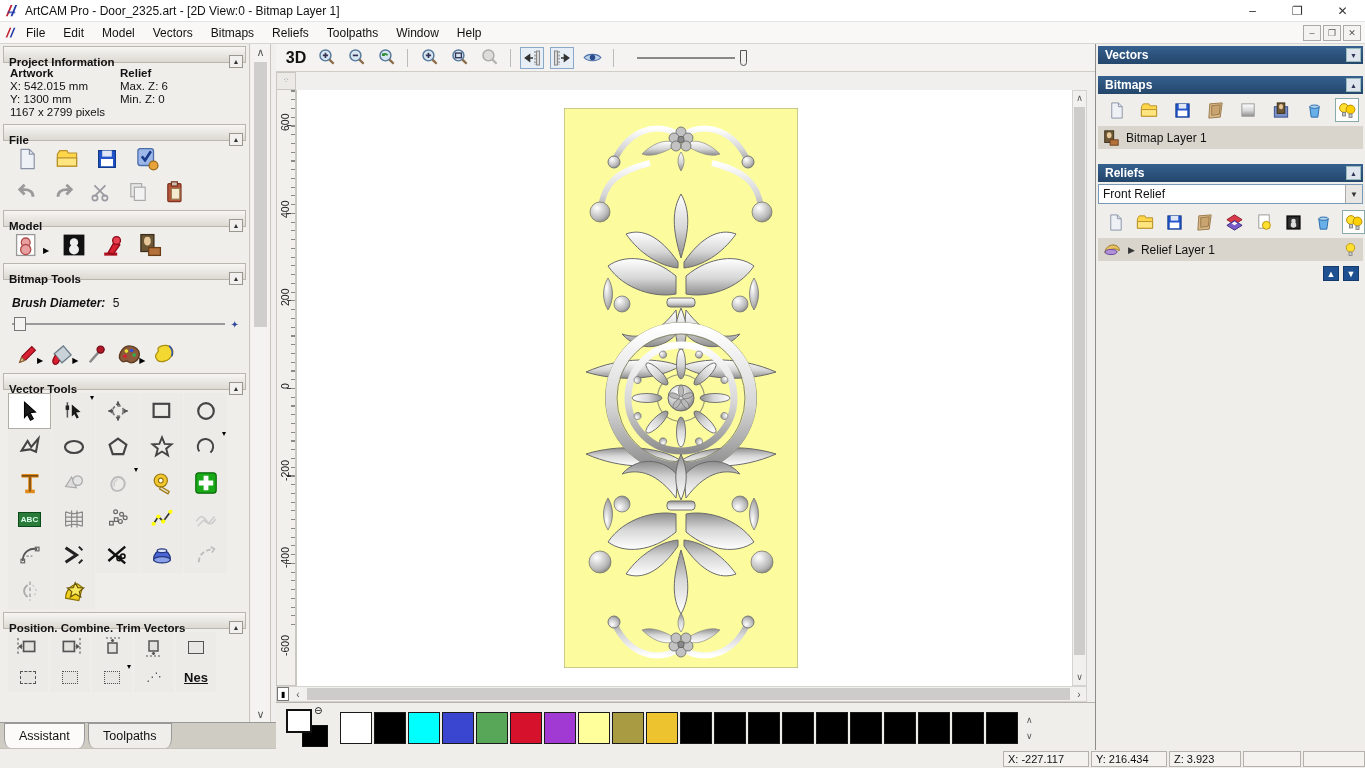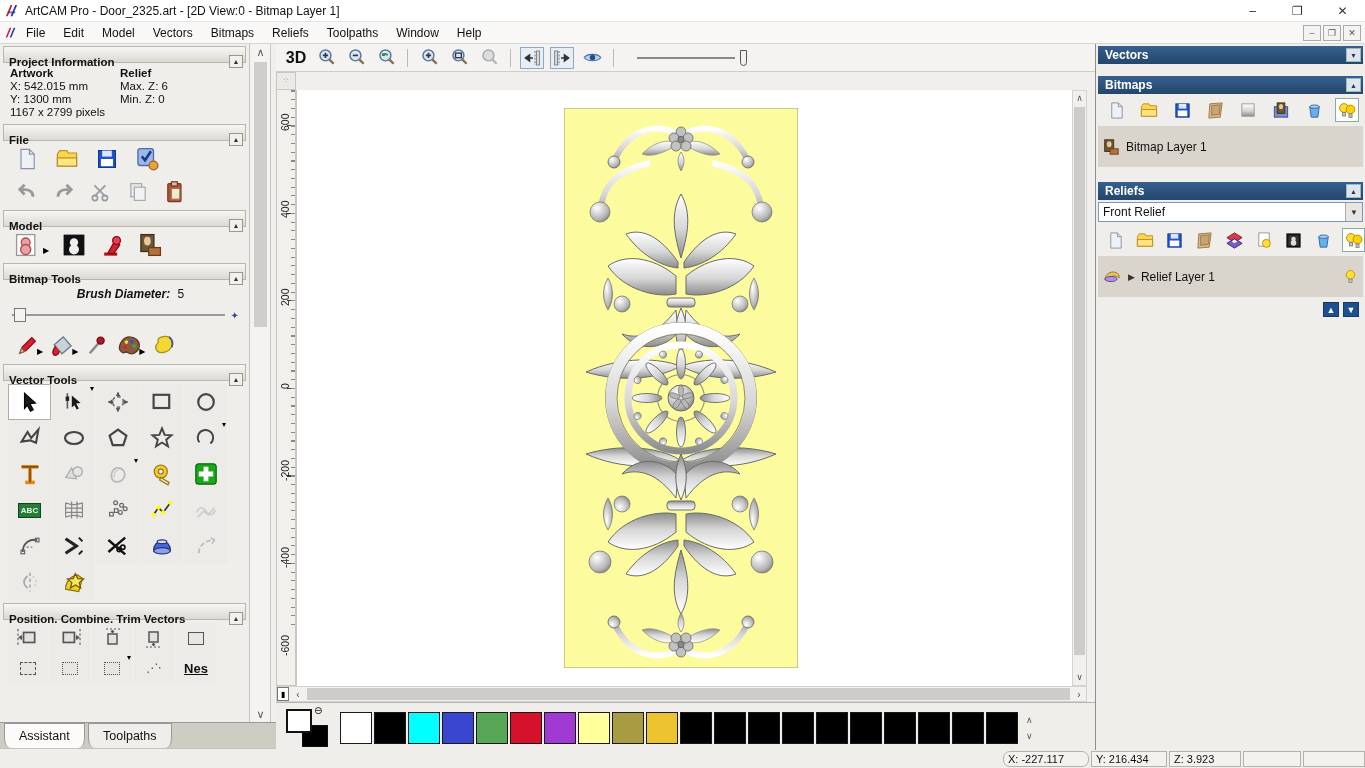--- a/index.html
+++ b/index.html
@@ -19,21 +19,21 @@
   
   #leftpanel{left:0;top:44px;width:250px;height:678px;background:#f0eeeb;border-right:1px solid #c9c6c0;overflow:hidden;}
   .sec-hdr{height:17px;margin:2px 3px 1px 3px;background:linear-gradient(#f7f6f4,#dcd9d2);border:1px solid #b9b6ae;display:flex;align-items:center;padding:14px 2px 0 5px;font-weight:bold;font-size:11.5px;}
   .sec-hdr .sp{flex:1;}
   .rollup{width:14px;height:13px;border:1px solid #9a978f;background:#f1f0ee;font-size:7px;color:#333;display:flex;align-items:center;justify-content:center;line-height:1;}
   .pi-grid{display:grid;grid-template-columns:110px 1fr;padding:3px 10px 4px 10px;font-size:11.5px;row-gap:1px;}
   .pi-grid b{font-size:11.5px;}
   .icon-row{display:flex;align-items:center;gap:14px;padding:5px 0 4px 14px;}
   .tool-ic{width:26px;height:24px;display:flex;align-items:center;justify-content:center;}
   .flyout{font-size:8px;color:#000;margin-left:-9px;margin-top:10px;}
-  .brush-line{font-style:italic;font-weight:bold;padding:6px 0 0 12px;font-size:12px;text-align:center;}
+  .brush-line{font-style:italic;font-weight:bold;padding:15px 0 0 12px;font-size:12px;}
   .slider{position:relative;margin:7px 24px 4px 12px;height:14px;}
   .slider .track{position:absolute;left:0;right:0;top:6px;height:2px;background:#9a9a9a;}
   .slider .handle{position:absolute;left:2px;top:0px;width:12px;height:14px;background:#f4f3f1;border:1px solid #777;}
   .slider .plus{position:absolute;right:-14px;top:2px;color:#334a9c;font-size:10px;}
   .vt-grid{display:grid;grid-template-columns:repeat(5,44px);padding:2px 0 0 8px;}
   .vt-btn{width:43px;height:36px;background:#edebe8;display:flex;align-items:center;justify-content:center;position:relative;}
   .vt-btn.sel{background:#fff;border:1px solid #b0ada5;}
   .pin{position:absolute;right:1px;top:0;font-size:8px;color:#000;}
   .pc-grid{display:grid;grid-template-columns:repeat(5,42px);padding:2px 0 0 8px;}
   .pc-btn{width:40px;height:30px;background:#edebe8;display:flex;align-items:center;justify-content:center;position:relative;}
@@ -88,32 +88,32 @@
   .sw{width:32px;height:32px;border:1.5px solid #1a1a1a;}
   #pal-spin{margin-left:8px;display:flex;flex-direction:column;gap:6px;color:#555;font-size:9px;}
   
   #rightpanel{left:1095px;top:44px;width:270px;height:706px;background:#f0eeeb;border-left:1px solid #8f8d88;}
   .rhdr{height:18px;margin:2px 2px 0 2px;background:linear-gradient(#35608f,#24466b);color:#fff;font-weight:bold;font-size:12px;display:flex;align-items:center;padding:0 2px 0 7px;}
   .rhdr .sp{flex:1;}
   .rbtn{width:15px;height:14px;background:#dfe5ec;border:1px solid #9bb;color:#335;font-size:7px;display:flex;align-items:center;justify-content:center;}
   .ricons{display:flex;align-items:center;gap:9px;padding:4px 0 3px 8px;}
   .ric{width:24px;height:24px;display:flex;align-items:center;justify-content:center;}
   .ric.sel{border:1px solid #8aa;background:#fdfdfb;}
-  .layer-row{height:41px;margin:1px 2px;background:#d9d5cd;display:flex;align-items:center;padding:0 4px;gap:6px;font-size:12px;}
+  .layer-row{height:23px;margin:1px 2px;background:#d9d5cd;display:flex;align-items:center;padding:0 4px;gap:6px;font-size:12px;}
   .layer-row .sp{flex:1;}
   .rdrop{height:20px;margin:2px 2px;background:#fff;border:1px solid #7a99b8;display:flex;align-items:center;font-size:12px;padding-left:4px;}
   .rdrop .sp{flex:1;}
   .rdrop .db{width:17px;height:18px;background:#e8e6e2;border-left:1px solid #aaa;color:#333;font-size:8px;display:flex;align-items:center;justify-content:center;}
   .updown{display:flex;justify-content:flex-end;gap:4px;padding:4px 6px 0 0;}
   .udbtn{width:16px;height:15px;background:#1d4f91;color:#fff;border:1px solid #143a6b;font-size:9px;display:flex;align-items:center;justify-content:center;}
   #righttabs{left:1095px;top:722px;width:270px;height:26px;background:#cfccc4;border-top:1px solid #999;}
   
   #statusbar{left:1003px;top:750px;width:362px;height:18px;background:#f0eeeb;display:flex;gap:2px;padding-top:1px;}
   .stcell{height:16px;border:1px solid #b5b2ab;background:#f4f2ef;font-size:11px;padding:1px 4px 0 4px;}
-  .stc1{width:86px;border-radius:7px;} .stc2{width:76px;} .stc3{width:72px;} .stc4{width:58px;} .stc5{flex:1;}
+  .stc1{width:86px;} .stc2{width:76px;} .stc3{width:72px;} .stc4{width:58px;} .stc5{flex:1;}
 </style>
 </head>
 <body>
 
 <svg width="0" height="0" style="position:absolute">
   <defs>
     <linearGradient id="gsil" x1="0" y1="0" x2="0" y2="1">
         <stop offset="0" stop-color="#ffffff"></stop>
         <stop offset=".55" stop-color="#d6d6d6"></stop>
         <stop offset="1" stop-color="#8d8d8d"></stop>

